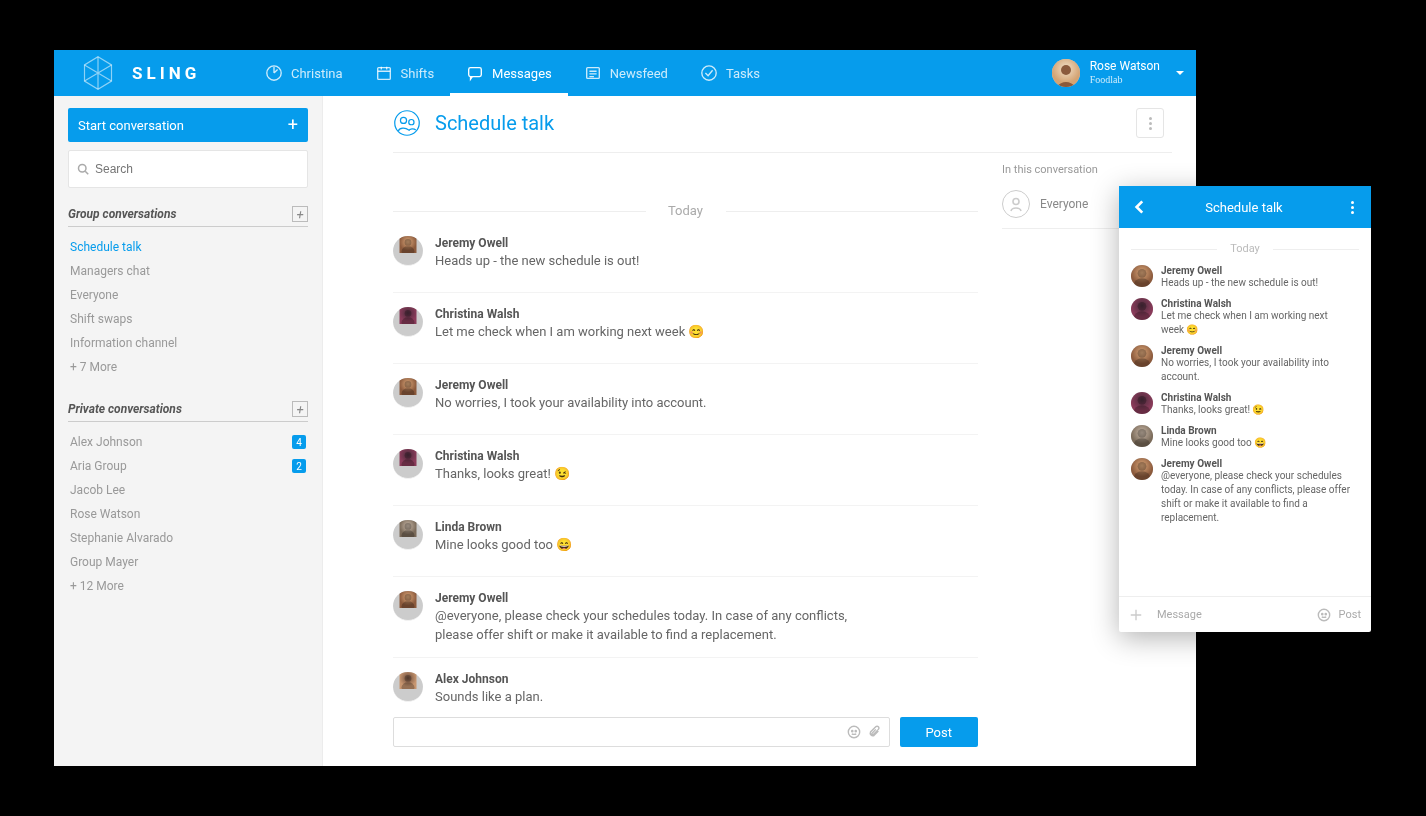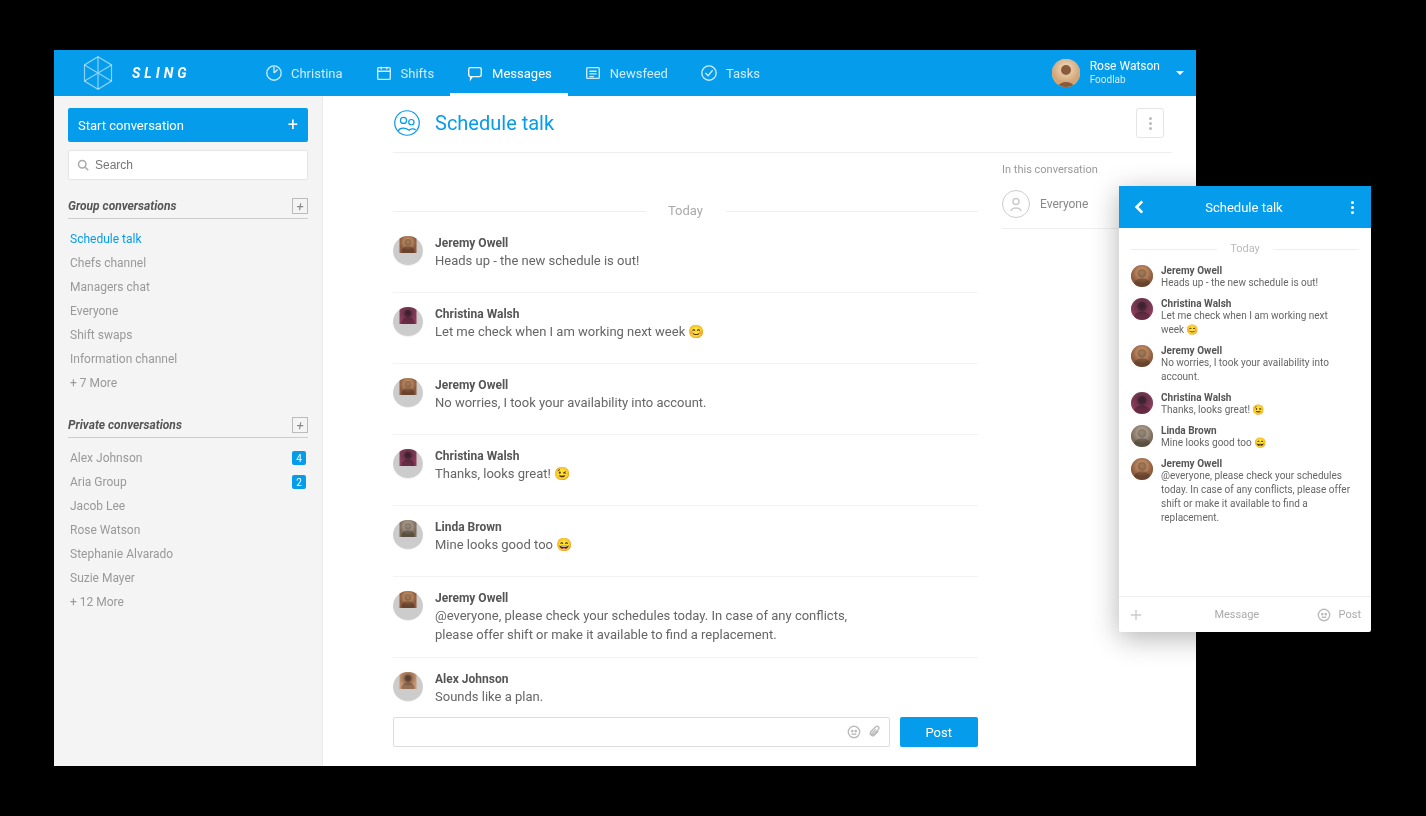--- a/index.html
+++ b/index.html
@@ -35,24 +35,23 @@
     align-items: center;
     padding-left: 26px;
     width: 195px;
   }
   .logo-mark {
     width: 36px; height: 36px;
     margin-right: 16px;
     color: rgba(255,255,255,.55);
   }
   .logo-text {
-    font-size: 14px;
+    font-size: 17px;
     font-weight: 700;
     letter-spacing: 4px;
-    font-style: italic;
   }
   .nav { display: flex; align-items: stretch; height: 100%; }
   .nav-item {
     display: flex; align-items: center;
     padding: 0 16px;
     color: rgba(255,255,255,.8);
     font-size: 13px;
     cursor: pointer;
     border-bottom: 3px solid transparent;
     border-top: 3px solid transparent;
@@ -74,21 +73,21 @@
   .avatar {
     width: 28px; height: 28px; border-radius: 50%;
     background: #ccc;
     margin-right: 10px;
     overflow: hidden;
     flex-shrink: 0;
   }
   .avatar.msg { width: 30px; height: 30px; }
   .avatar svg { width:100%; height:100%; }
   .user-text { line-height: 1.15; font-size: 12px; }
-  .user-text .org { font-size: 10px; opacity: .8; }
+  .user-text .org { font-size: 10px; opacity: .8; font-family: Liberation Serif, serif; }
   .caret {
     width: 0; height: 0;
     border-left: 4px solid transparent;
     border-right: 4px solid transparent;
     border-top: 4px solid #fff;
     margin-left: 16px;
   }
 
   
   .body {
@@ -113,21 +112,21 @@
     cursor: pointer;
     margin-bottom: 8px;
   }
   .plus {
     font-size: 18px; line-height: 1;
   }
   .search-box {
     background: #fff;
     border: 1px solid #e5e5e5;
     border-radius: 2px;
-    height: 30px;
+    height: 38px;
     display: flex;
     align-items: center;
     padding: 1px 8px;
     margin-bottom: 18px;
   }
   .search-box input {
     border: none;
     outline: none;
     font-size: 12px;
     color: #555;
@@ -346,21 +345,21 @@
   .m-msg{ display:flex; margin-bottom:8px;}
   .m-msg .avatar{ width:22px;height:22px;margin-right:8px;}
   .m-msg .sender{ font-size:10px; font-weight:700;color:#555;}
   .m-msg .text{ font-size:10px; color:#666; line-height:1.4; max-width:190px;}
   .mobile-compose{
     border-top:1px solid #eee;
     height:36px;
     display:flex;align-items:center;
     padding:0 10px; color:#aaa;font-size:11px;
   }
-  .mobile-compose .ph{ flex:1; margin-left:14px;text-align:center;}
+  .mobile-compose .ph{ flex:1; margin-left:14px;}
   .mobile-compose svg{width:14px;height:14px;stroke:#bbb;fill:none;stroke-width:1.6;}
 </style>
 </head>
 <body>
 
 <div class="app">
 
   <div class="header">
     <div class="logo-wrap">
       <span class="logo-mark">
@@ -449,23 +448,20 @@
 
       <div class="section-head">
         <span class="title">Group conversations</span>
         <span class="add">+</span>
       </div>
       <ul class="convo-list" id="group-list">
           <li class="active">
             <span>Schedule talk</span>
           </li>
           <li>
-            <span>Chefs channel</span>
-          </li>
-          <li>
             <span>Managers chat</span>
           </li>
           <li>
             <span>Everyone</span>
           </li>
           <li>
             <span>Shift swaps</span>
           </li>
           <li>
             <span>Information channel</span>
@@ -491,21 +487,21 @@
           <li>
             <span>Jacob Lee</span>
           </li>
           <li>
             <span>Rose Watson</span>
           </li>
           <li>
             <span>Stephanie Alvarado</span>
           </li>
           <li>
-            <span>Suzie Mayer</span>
+            <span>Group Mayer</span>
           </li>
           <li>
             <span>+ 12 More</span>
           </li>
         </ul>
     </div>
 
     <div class="main">
       <div class="chat-header">
         <div class="chat-title-wrap">

